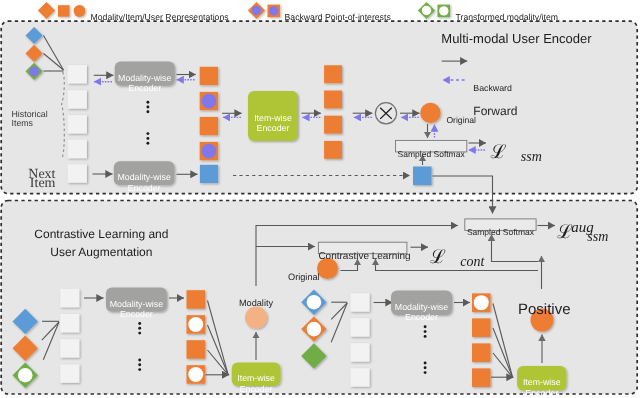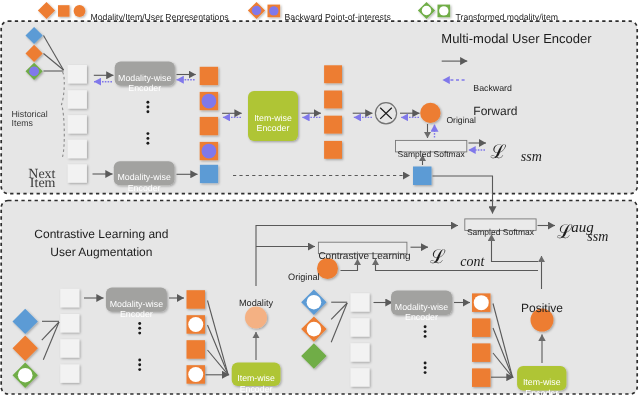--- a/index.html
+++ b/index.html
@@ -318,20 +318,20 @@
 User Augmentation</div>
       <div class="lbl" style="left: 105.9px; top: 290.8px; font-size: 8.8px; color: rgb(255, 255, 255); text-align: center; line-height: 10.4px; width: 61px;">Modality-wise
 Encoder</div>
       <div class="lbl" style="left: 231.7px; top: 365.4px; font-size: 8.8px; color: rgb(255, 255, 255); text-align: center; line-height: 10.4px; width: 48.8px;">Item-wise
 Encoder</div>
       <div class="lbl" style="left: 232px; top: 289.5px; font-size: 9.2px; color: rgb(31, 31, 31); text-align: center; width: 48px;">Modality</div>
       <div class="lbl" style="left: 391px; top: 293.7px; font-size: 8.8px; color: rgb(255, 255, 255); text-align: center; line-height: 10.4px; width: 61px;">Modality-wise
 Encoder</div>
       <div class="lbl" style="left: 517.1px; top: 369.3px; font-size: 8.8px; color: rgb(255, 255, 255); text-align: center; line-height: 10.4px; width: 49.3px;">Item-wise
 Encoder</div>
-      <div class="lbl" style="left: 518px; top: 293.5px; font-size: 12px; color: rgb(31, 31, 31); text-align: center; width: 48px;">Positive</div>
+      <div class="lbl" style="left: 518px; top: 293.5px; font-size: 15px; color: rgb(31, 31, 31); text-align: center; width: 48px;">Positive</div>
       <div class="lbl" style="left: 288px; top: 264px; font-size: 9.2px; color: rgb(31, 31, 31);">Original</div>
       <div class="lbl" style="left: 318.4px; top: 243.4px; font-size: 10px; color: rgb(38, 38, 38); text-align: right; width: 88.5px;">Contrastive Learning</div>
       <div class="mathlbl" style="left: 430px; top: 238.5px;"><span class="mscript">ℒ</span><span class="msubsup"><span class="msub">cont</span></span></div>
       <div class="lbl" style="left: 464.8px; top: 220.1px; font-size: 8.5px; color: rgb(38, 38, 38); text-align: center; width: 71.3px;">Sampled Softmax</div>
       <div class="mathlbl" style="left: 557px; top: 212px;"><span class="mscript">ℒ</span><span class="msubsup"><span class="msup">aug</span><span class="msub">ssm</span></span></div>
     </div>
 </div>
 
 </body></html>

